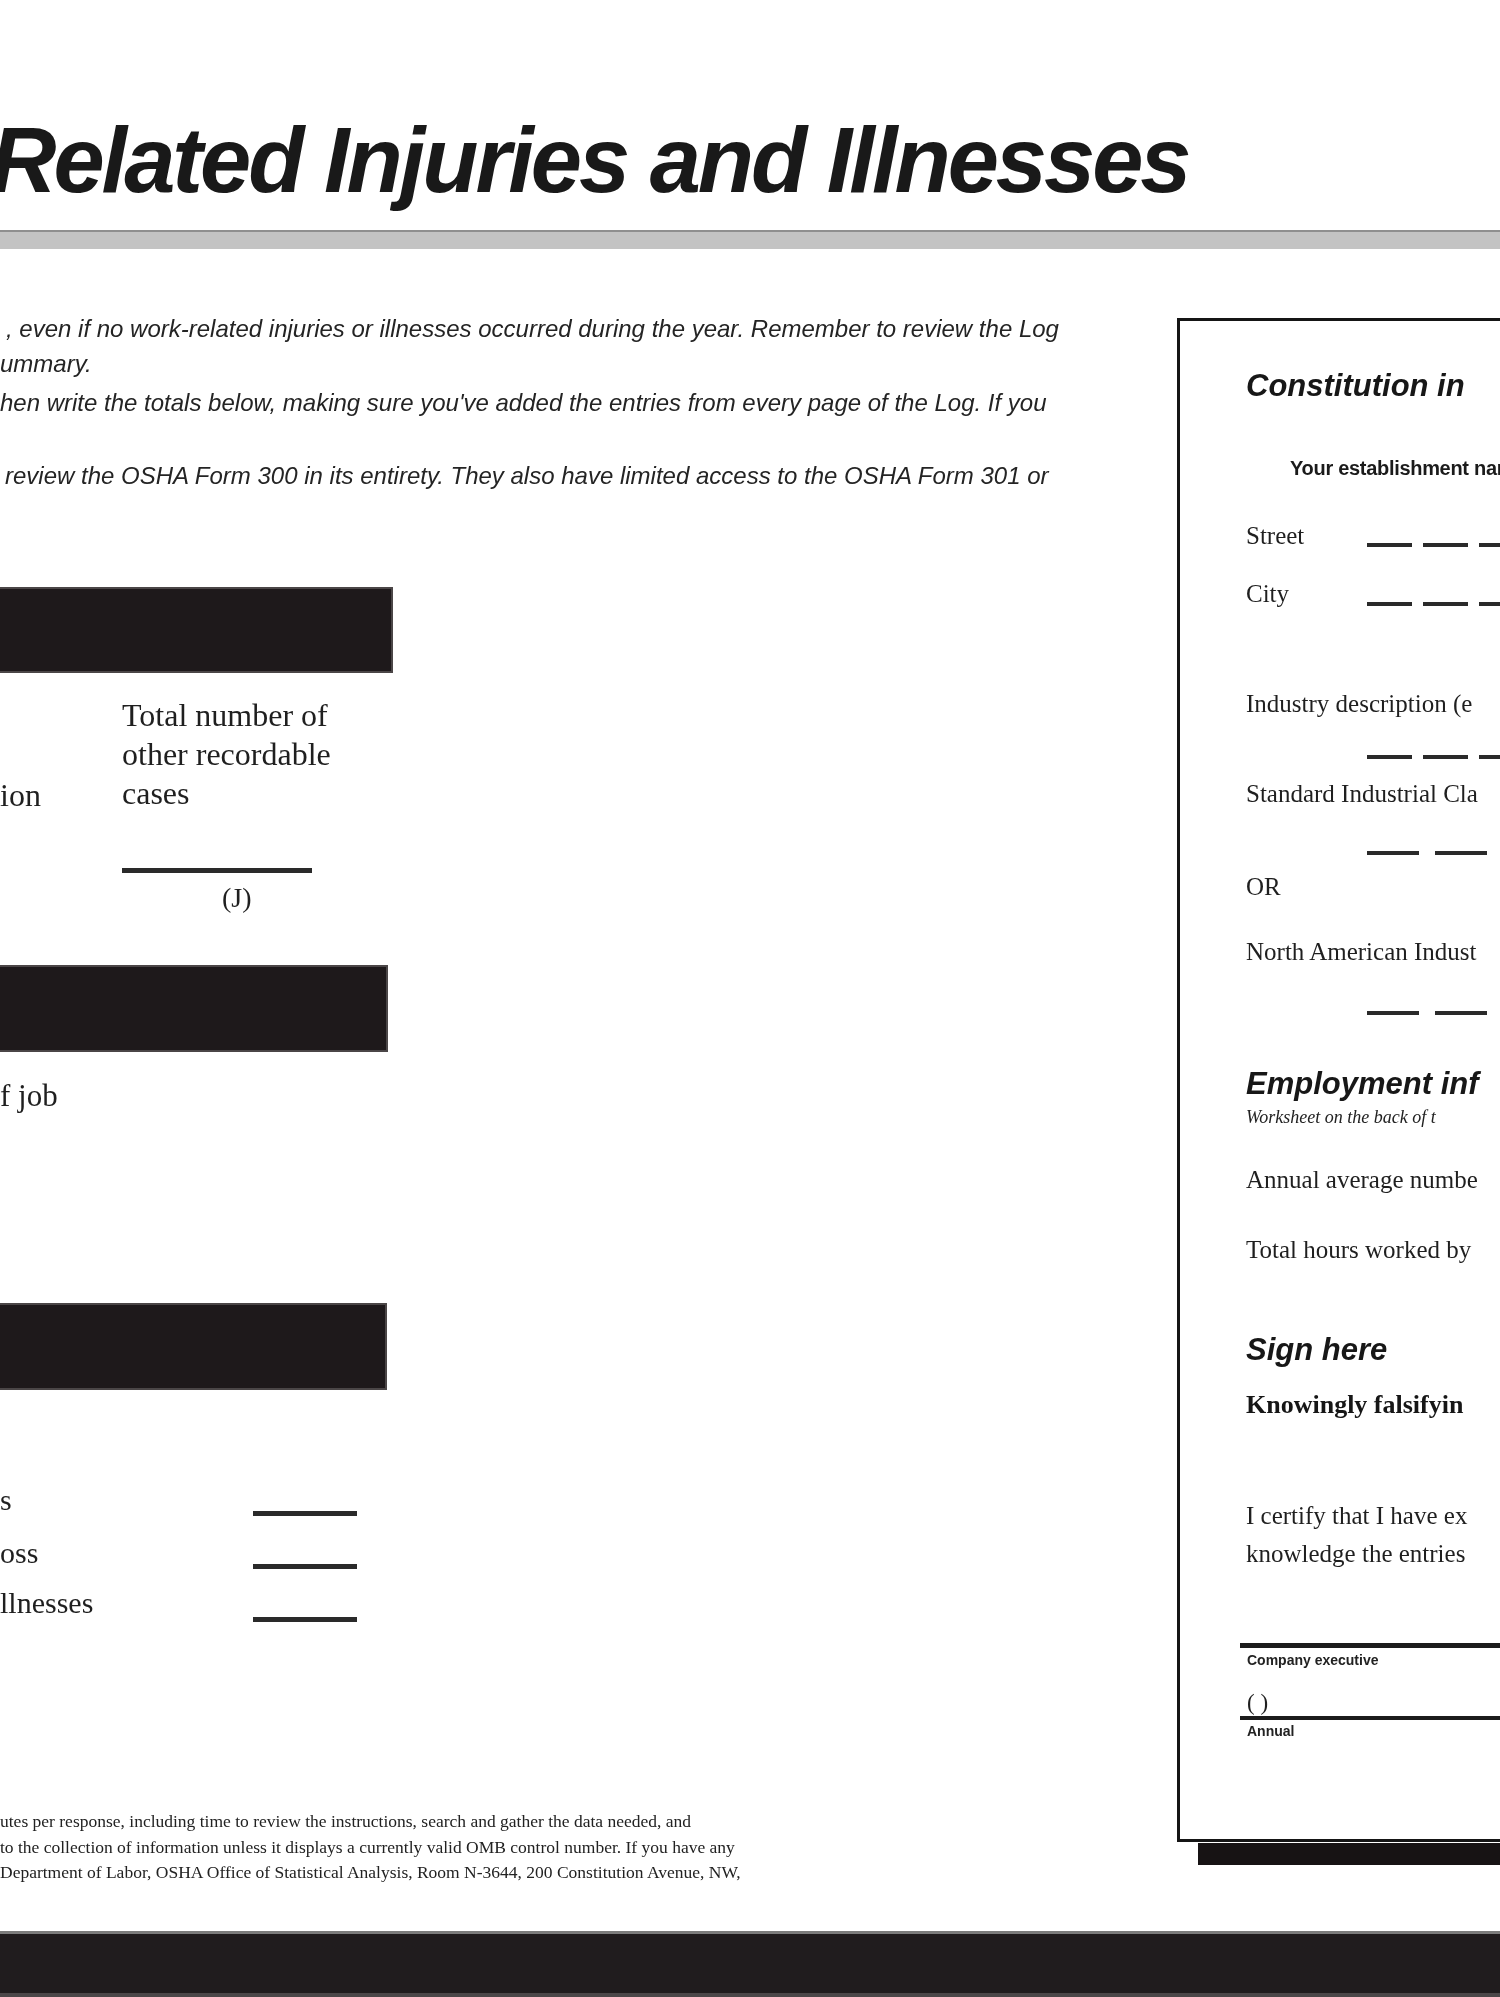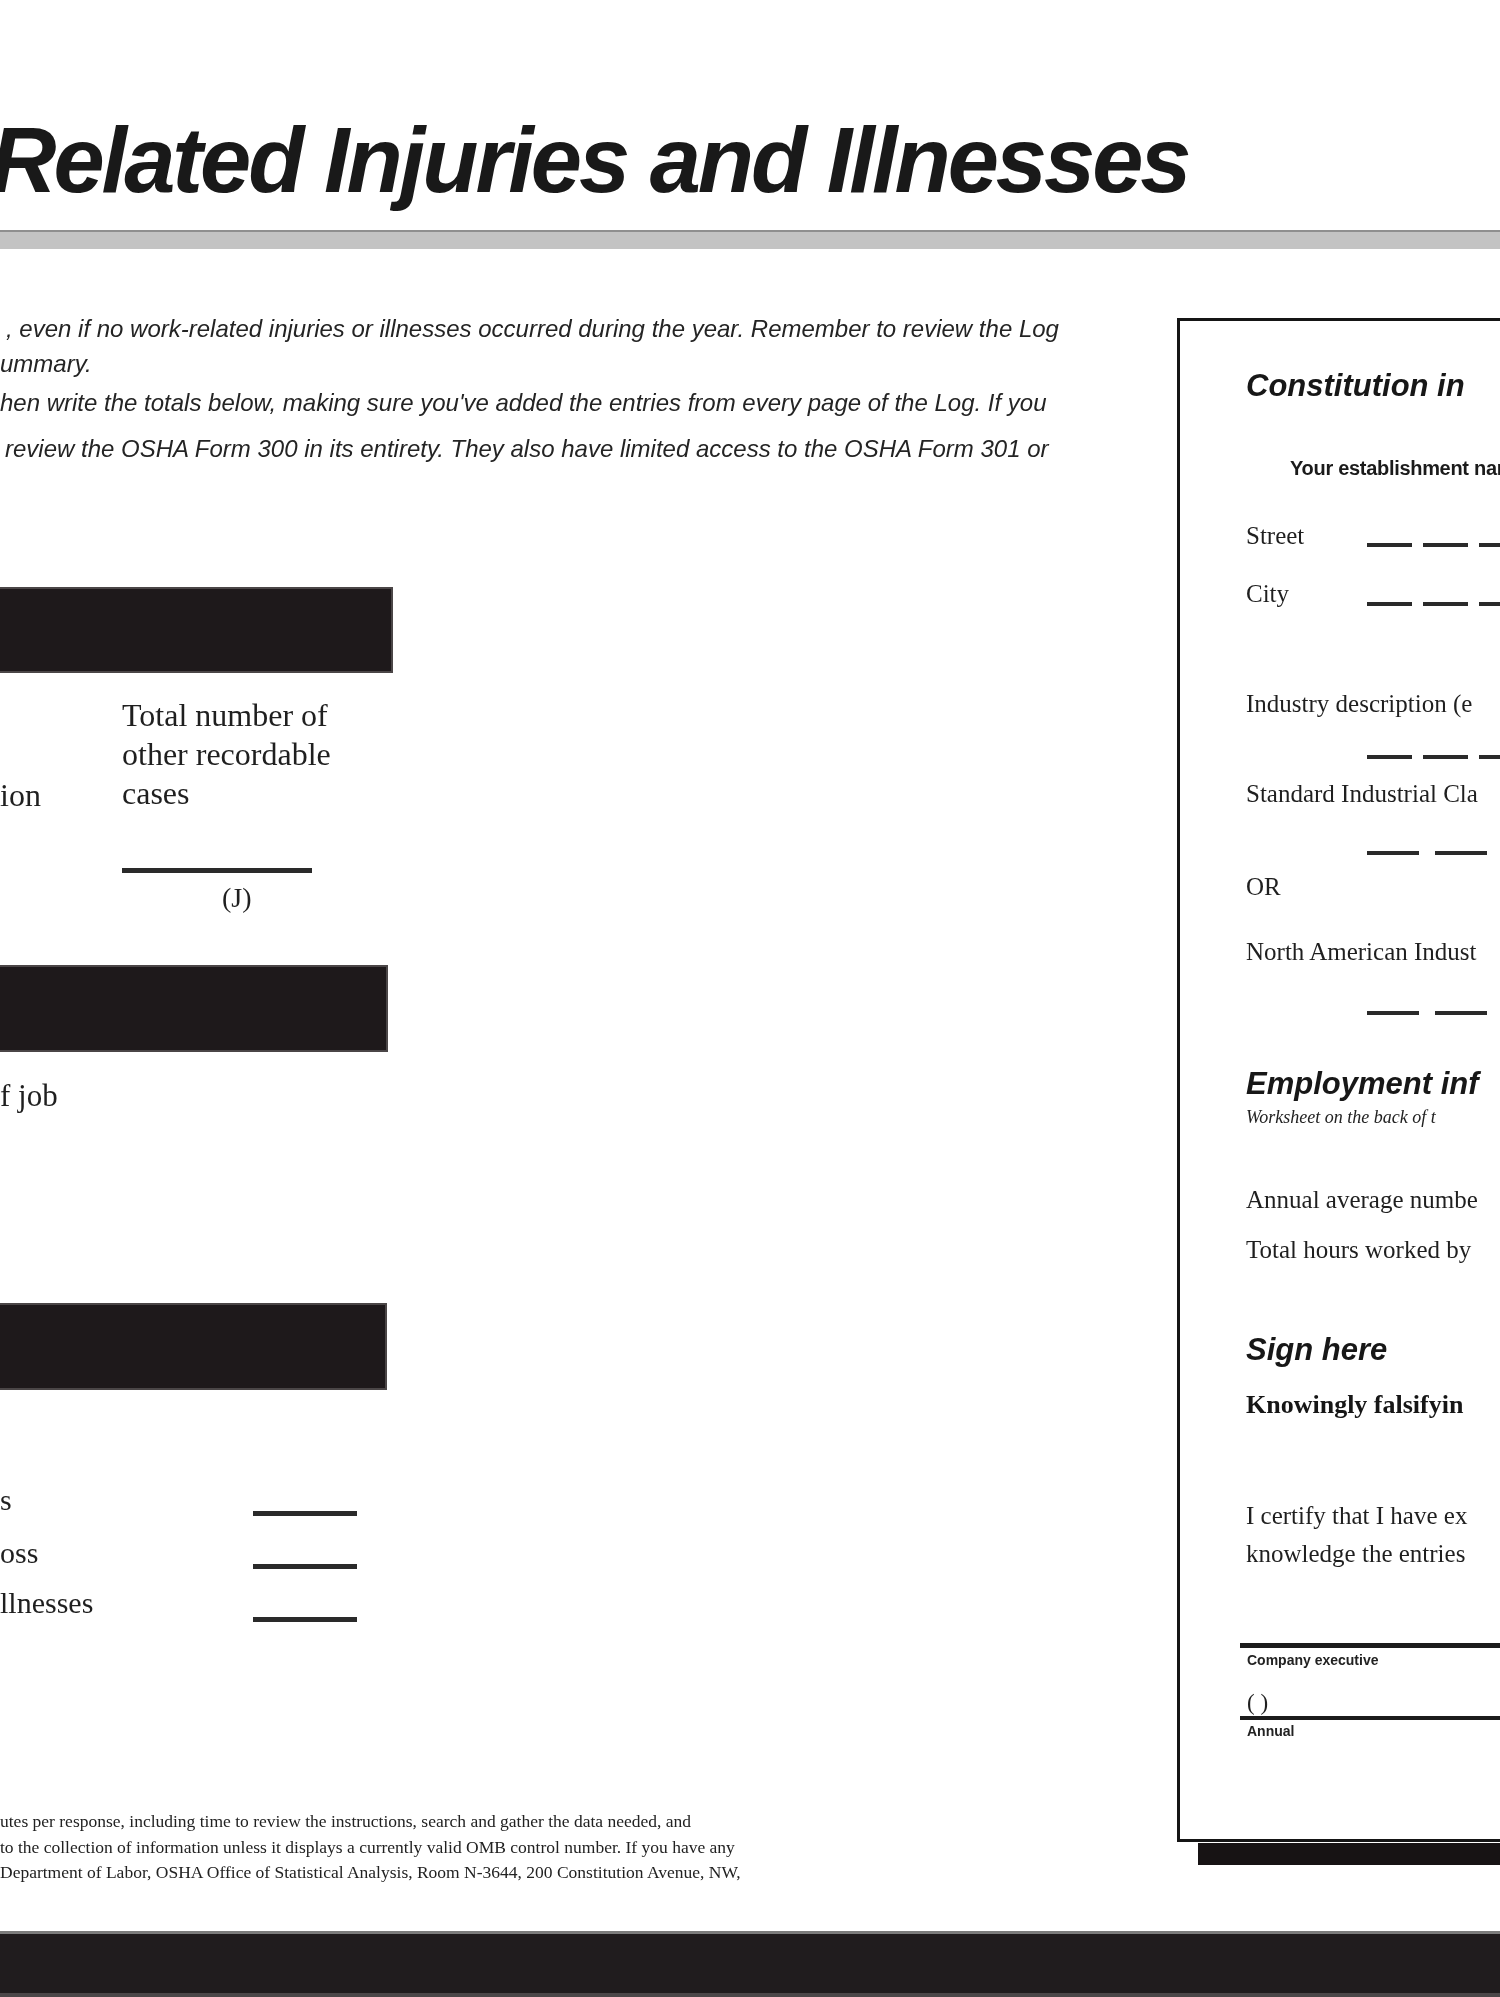--- a/index.html
+++ b/index.html
@@ -53,21 +53,21 @@
 <body>
 
 <div id="page">
 
   <div class="abs big-title" style="left:-10px;top:114px;">Related Injuries and Illnesses</div>
   <div class="gray-rule"></div>
 
   <div class="abs intro" style="left:6px;top:317px;">, even if no work-related injuries or illnesses occurred during the year. Remember to review the Log</div>
   <div class="abs intro" style="left:0px;top:352px;">ummary.</div>
   <div class="abs intro" style="left:0px;top:391px;">hen write the totals below, making sure you've added the entries from every page of the Log. If you</div>
-  <div class="abs intro" style="left:5px;top:437px;">review the OSHA Form 300 in its entirety. They also have limited access to the OSHA Form 301 or</div>
+  <div class="abs intro" style="left:5px;top:464px;">review the OSHA Form 300 in its entirety. They also have limited access to the OSHA Form 301 or</div>
 
   <div class="black-bar" style="left:-4px;top:587px;width:397px;height:86px;"></div>
 
   <div class="abs serif col-head" style="left:0px;top:776px;">ion</div>
   <div class="abs serif col-head" style="left:122px;top:696px;">Total number of</div>
   <div class="abs serif col-head" style="left:122px;top:735px;">other recordable</div>
   <div class="abs serif col-head" style="left:122px;top:774px;">cases</div>
   <div class="fill-line" style="left:122px;top:868px;width:190px;"></div>
   <div class="abs serif" style="left:222px;top:882px;font-size:28px;">(J)</div>
 
@@ -109,21 +109,21 @@
   <div class="digit-dashes" style="left:1367px;top:851px;width:133px;"></div>
 
   <div class="abs p-label" style="left:1246px;top:873px;">OR</div>
 
   <div class="abs p-label" style="left:1246px;top:938px;">North American Indust</div>
   <div class="digit-dashes" style="left:1367px;top:1011px;width:133px;"></div>
 
   <div class="abs p-title" style="left:1246px;top:1066px;">Employment inf</div>
   <div class="abs p-sub" style="left:1246px;top:1107px;">Worksheet on the back of t</div>
 
-  <div class="abs p-label" style="left:1246px;top:1166px;margin-top:20px;">Annual average numbe</div>
+  <div class="abs p-label" style="left:1246px;top:1166px;">Annual average numbe</div>
   <div class="abs p-label" style="left:1246px;top:1236px;">Total hours worked by </div>
 
   <div class="abs p-title" style="left:1246px;top:1332px;">Sign here</div>
   <div class="abs p-bold-serif" style="left:1246px;top:1390px;">Knowingly falsifyin</div>
 
   <div class="abs p-label" style="left:1246px;top:1502px;">I certify that I have ex</div>
   <div class="abs p-label" style="left:1246px;top:1540px;">knowledge the entries</div>
 
   <div class="solid-line" style="left:1240px;top:1643px;width:260px;"></div>
   <div class="abs p-tiny" style="left:1247px;top:1652px;">Company executive</div>

